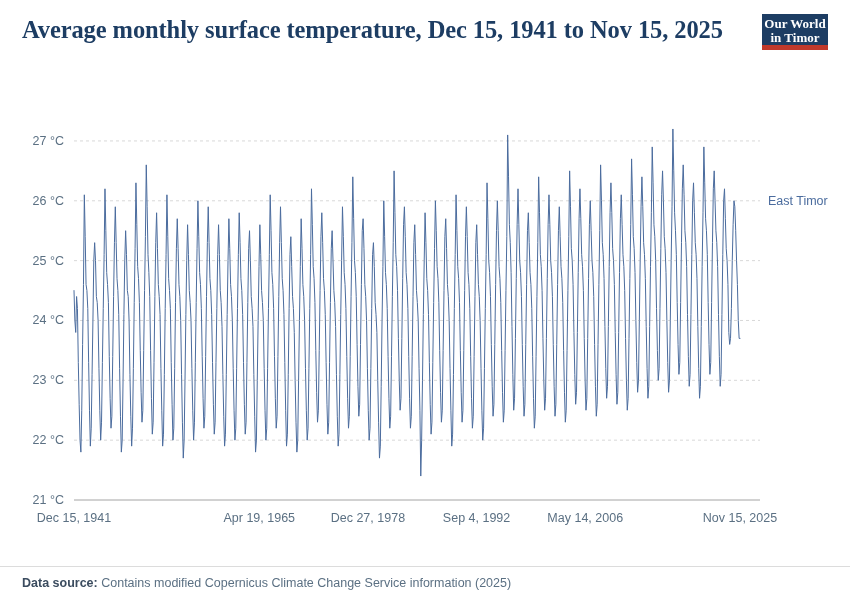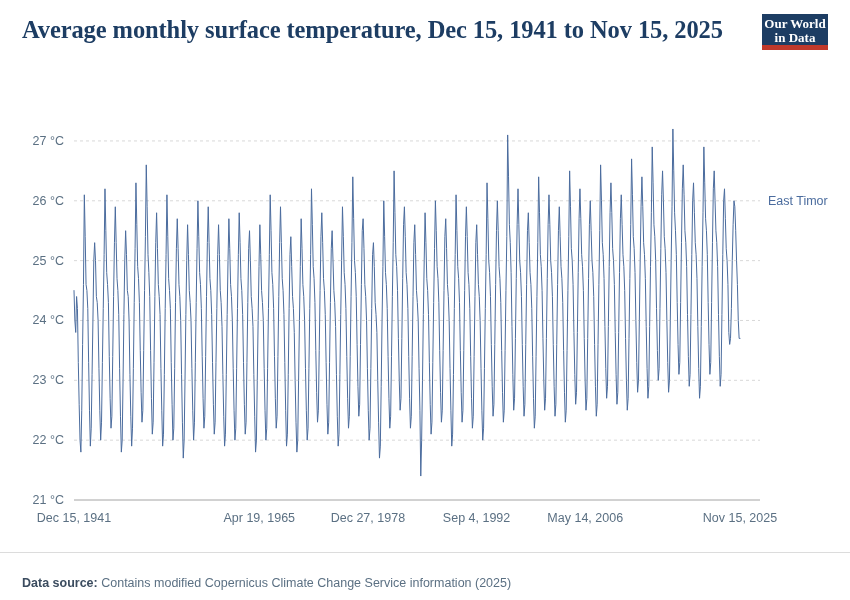--- a/index.html
+++ b/index.html
@@ -86,21 +86,21 @@
     font-family: "Liberation Sans", sans-serif;
   }
 
   
   .footer {
     position: absolute;
     left: 0;
     bottom: 0;
     width: 850px;
     box-sizing: border-box;
-    padding: 23px 22px 10px 22px;
+    padding: 9px 22px 10px 22px;
     border-top: 1px solid #dcdcdc;
     display: flex;
     justify-content: space-between;
     align-items: baseline;
     font-size: 12.5px;
     color: #5b7083;
   }
   .footer-left strong {
     color: #3b4c5f;
     font-weight: 700;
@@ -115,21 +115,21 @@
 </style>
 </head>
 <body>
 
 <div class="page">
 
   <h1 class="title">Average monthly surface temperature, Dec 15, 1941 to Nov 15, 2025</h1>
 
   <div class="owid-logo">
     <span>Our World</span>
-    <span>in Data</span>
+    <span>in Timor</span>
   </div>
 
   <div class="chart-wrap">
     <svg class="chart" id="chart-svg" width="850" height="465">
         <line x1="74" x2="760" y1="405" y2="405" stroke="#d8d8d8" stroke-width="1" stroke-dasharray="0"></line>
         <text x="64" y="409" text-anchor="end" class="axis-label">21 °C</text>
         <line x1="74" x2="760" y1="345.15625" y2="345.15625" stroke="#d8d8d8" stroke-width="1" stroke-dasharray="3,3"></line>
         <text x="64" y="349.15625" text-anchor="end" class="axis-label">22 °C</text>
         <line x1="74" x2="760" y1="285.3125" y2="285.3125" stroke="#d8d8d8" stroke-width="1" stroke-dasharray="3,3"></line>
         <text x="64" y="289.3125" text-anchor="end" class="axis-label">23 °C</text>

